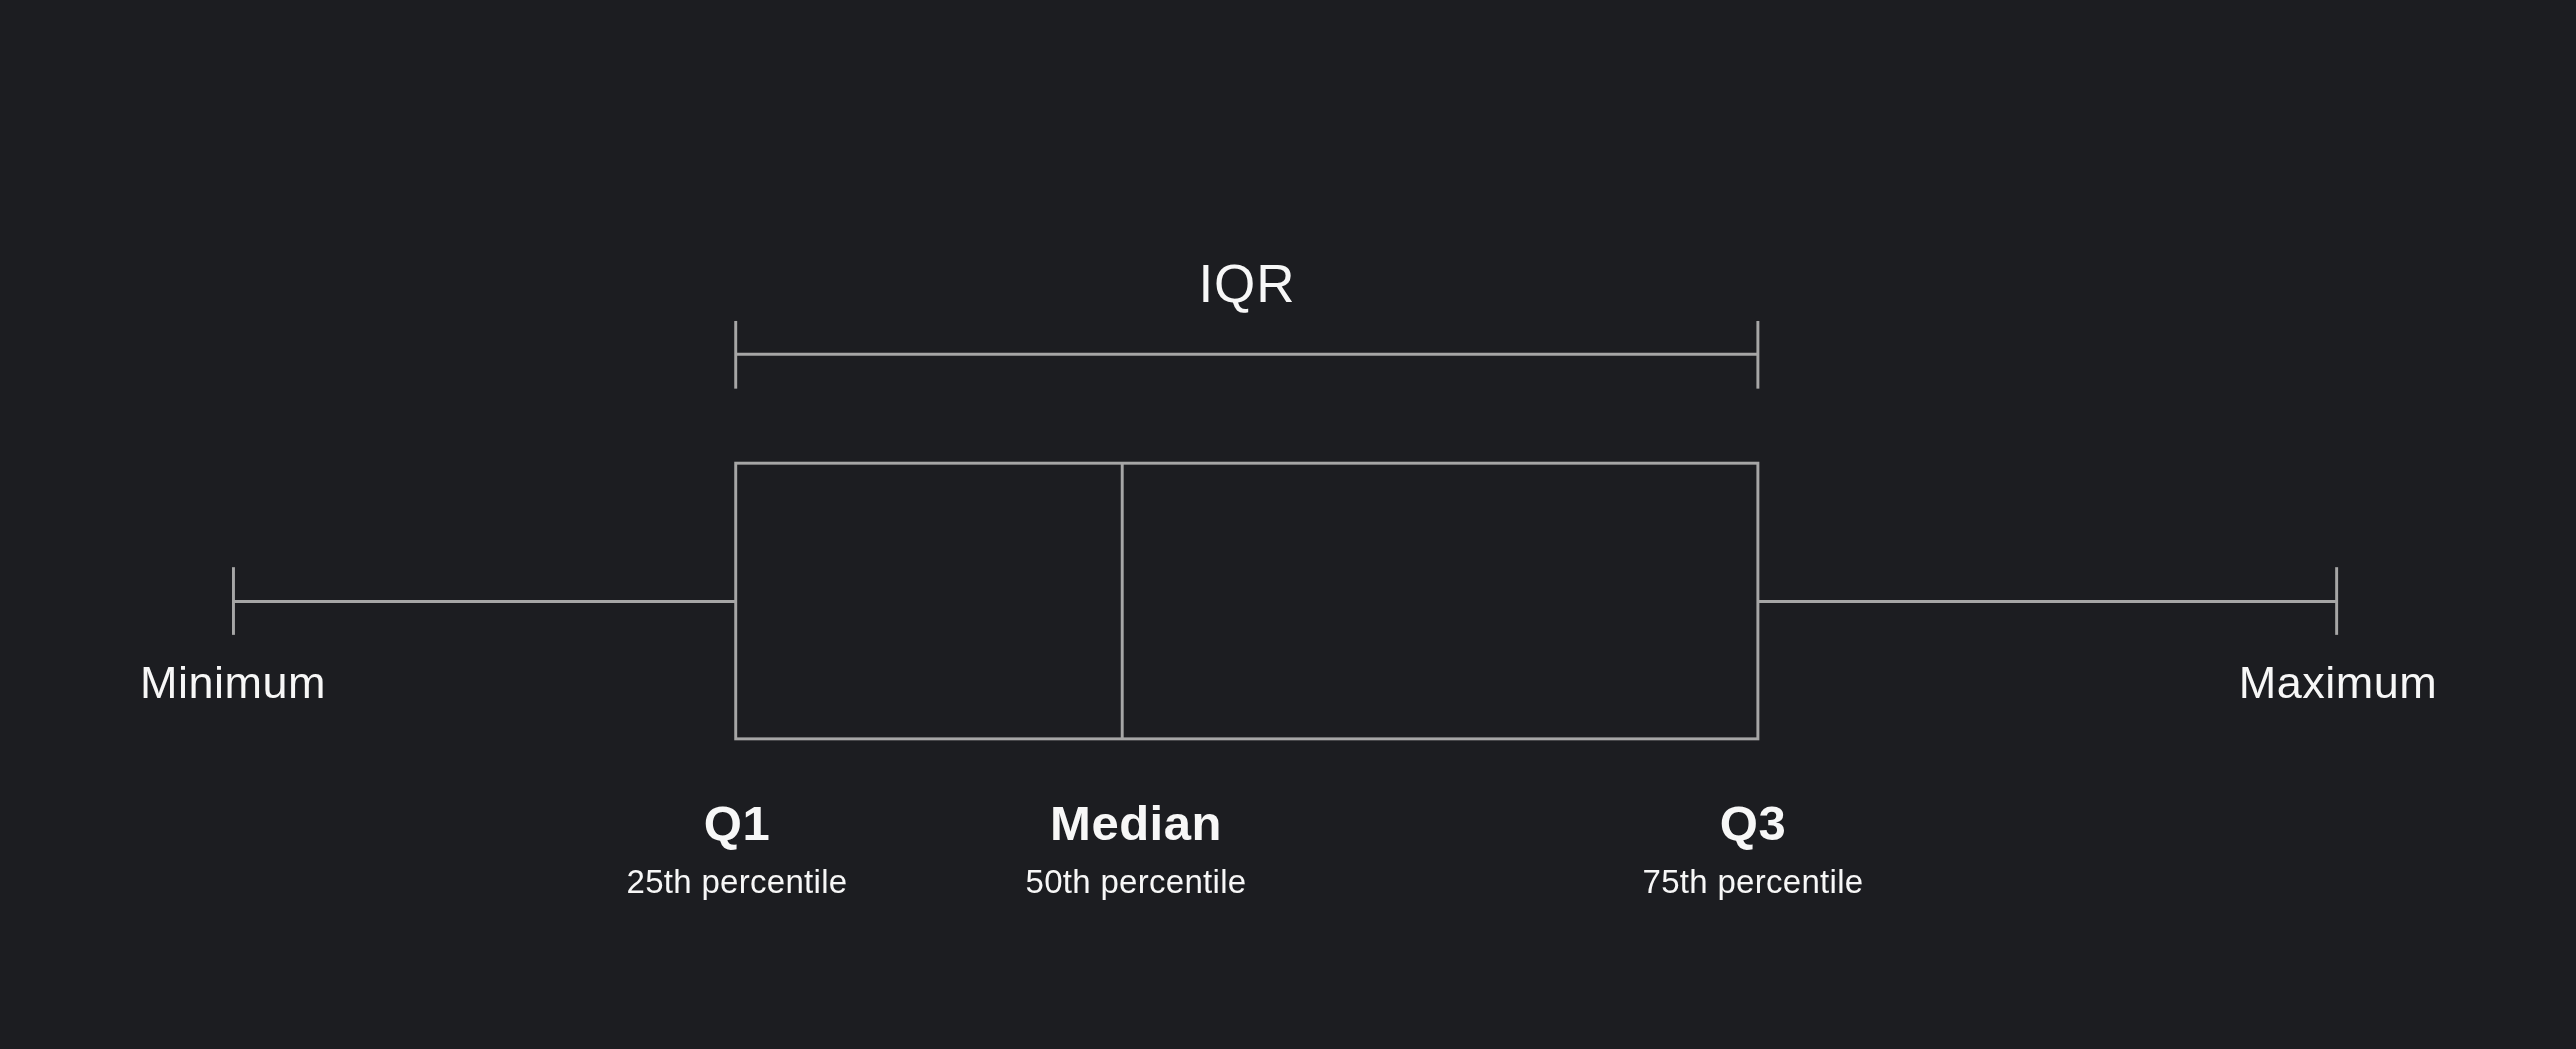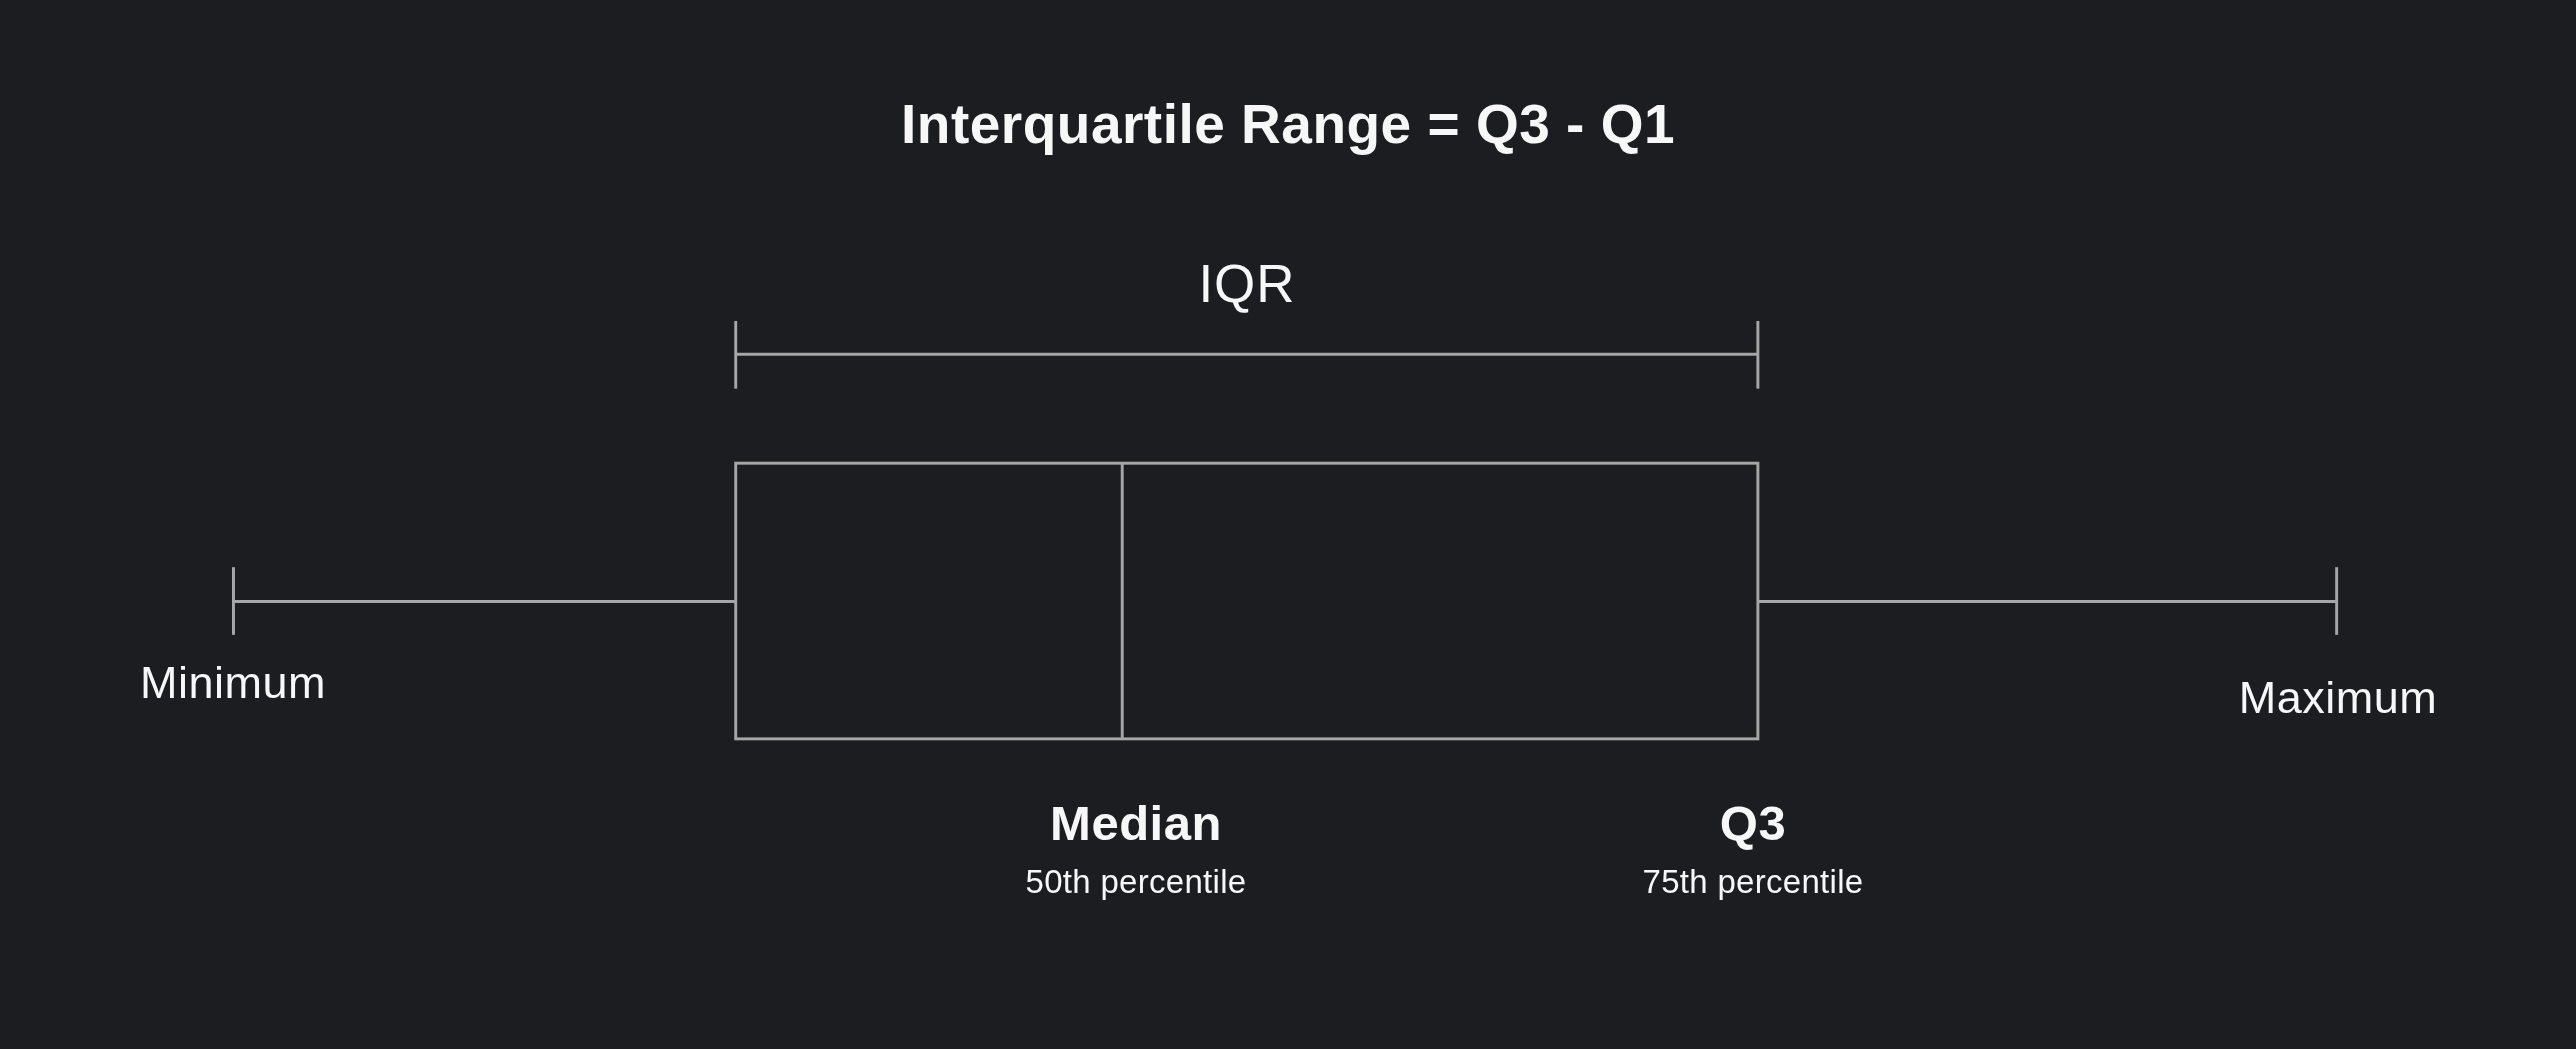--- a/index.html
+++ b/index.html
@@ -56,21 +56,21 @@
     letter-spacing: 1px;
   }
 
   .extreme-label {
     top: 657px;
     font-size: 45px;
     font-weight: 500;
     letter-spacing: 0.5px;
   }
   .min-label { left: 233px; }
-  .max-label { left: 2338px; margin-top: 15px; }
+  .max-label { left: 2338px; }
 
   .quartile-group {
     position: absolute;
     top: 795px;
     transform: translateX(-50%);
     display: flex;
     flex-direction: column;
     align-items: center;
     gap: 11.8px;
     white-space: nowrap;
@@ -103,27 +103,30 @@
     <rect x="750" y="472" width="1042" height="281"></rect>
     <line x1="1144" y1="472" x2="1144" y2="753"></line>
 
     <line x1="238" y1="613" x2="750" y2="613"></line>
     <line x1="238" y1="578" x2="238" y2="647"></line>
 
     <line x1="1792" y1="613" x2="2382" y2="613"></line>
     <line x1="2382" y1="578" x2="2382" y2="647"></line>
   </svg>
 
-  <div class="label title">Interquartile Range = Q3 - Q1</div>
 
   <div class="label iqr-label">IQR</div>
 
   <div class="label extreme-label min-label">Minimum</div>
   <div class="label extreme-label max-label">Maximum</div>
 
+  <div class="quartile-group q1-group">
+    <div class="quartile-name">Q1</div>
+    <div class="quartile-sub">25th percentile</div>
+  </div>
 
   <div class="quartile-group median-group">
     <div class="quartile-name">Median</div>
     <div class="quartile-sub">50th percentile</div>
   </div>
 
   <div class="quartile-group q3-group">
     <div class="quartile-name">Q3</div>
     <div class="quartile-sub">75th percentile</div>
   </div>

